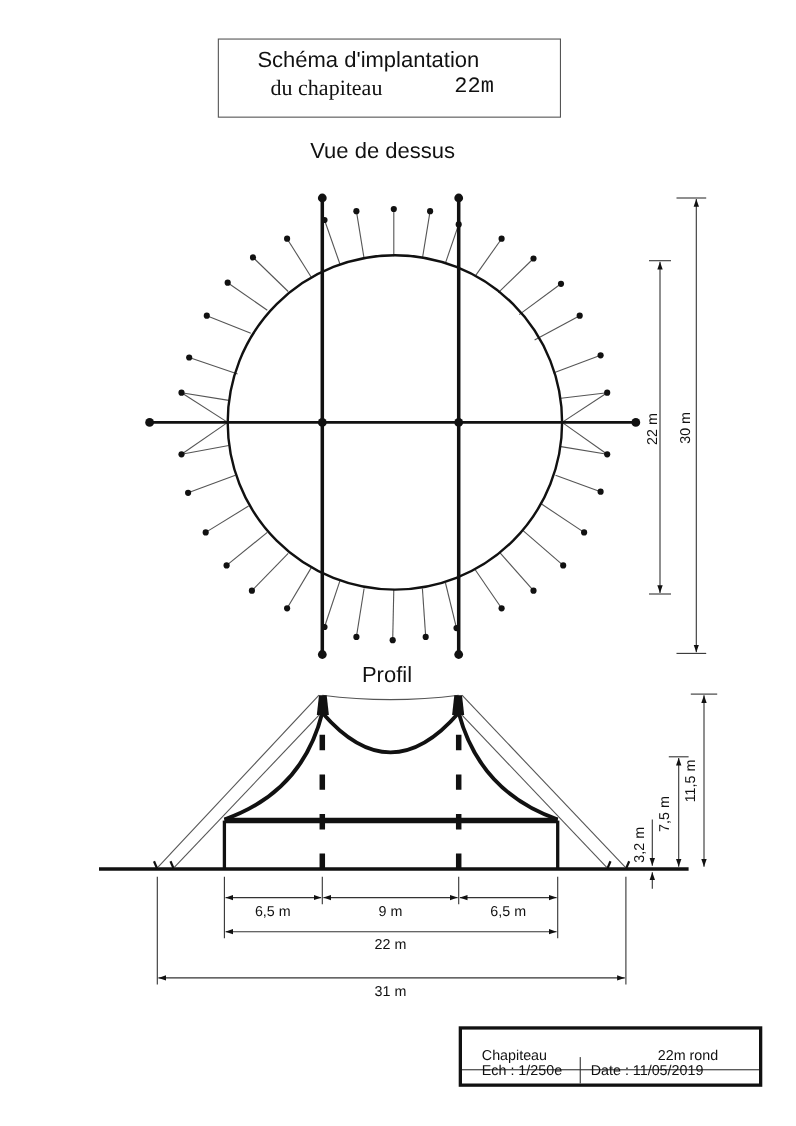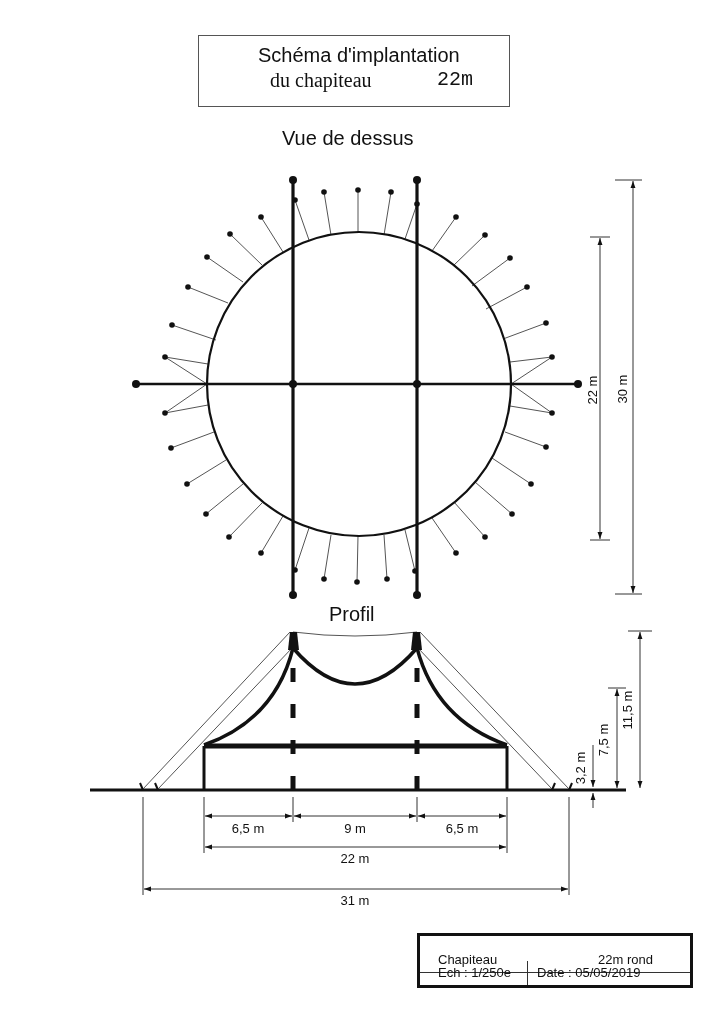--- a/index.html
+++ b/index.html
@@ -1,20 +1,20 @@
 <!DOCTYPE html>
 <html><head>
   <meta charset="utf-8">
   <style>
     html, body { margin: 0; padding: 0; background: #ffffff; }
     body { width: 724px; height: 1024px; position: relative; overflow: hidden;
            font-family: "Liberation Sans", sans-serif; color: #111; }
     .title-box { position: absolute; left: 198px; top: 35px; width: 312px; height: 72px;
                  border: 1px solid #555; box-sizing: border-box; }
-    .title-line { position: absolute; font-size: 20px; line-height: 22px; white-space: pre; margin-left: 24px; }
+    .title-line { position: absolute; font-size: 20px; line-height: 22px; white-space: pre; }
     .title-l1 { left: 35px; top: 8px; }
     .title-l2 { left: 47px; top: 33px; font-family: Liberation Serif, serif; }
     .title-l2b { left: 214px; top: 33px; font-family: Liberation Mono, monospace; }
     .section-title { position: absolute; font-size: 20px; line-height: 22px; }
     svg.drawing { position: absolute; left: 0; top: 0; }
     .cartouche { position: absolute; left: 417px; top: 933px; width: 276px; height: 55px;
                  border: 3px solid #111; box-sizing: border-box; font-size: 13px; }
     .cart-row1 { position: absolute; left: 0; top: 12px; width: 100%; height: 25px;
                  border-bottom: 1px solid #333; box-sizing: border-box; }
     .cart-row2 { position: absolute; left: 0; top: 25px; width: 100%; height: 24px; }
@@ -227,15 +227,15 @@
 </svg>
 
 <div class="cartouche">
   <div class="cart-row1">
     <span class="cart-cell" style="left:18px;">Chapiteau</span>
     <span class="cart-cell" style="left:178px;">22m rond</span>
   </div>
   <div class="cart-row2">
     <span class="cart-cell" style="left:18px;text-align:right;">Ech : 1/250e</span>
     <span class="cart-divider"></span>
-    <span class="cart-cell" style="left:117px;">Date : 05/05/2019</span>
+    <span class="cart-cell" style="left:117px;">Date : 11/05/2019</span>
   </div>
 </div>
 
 </body></html>

